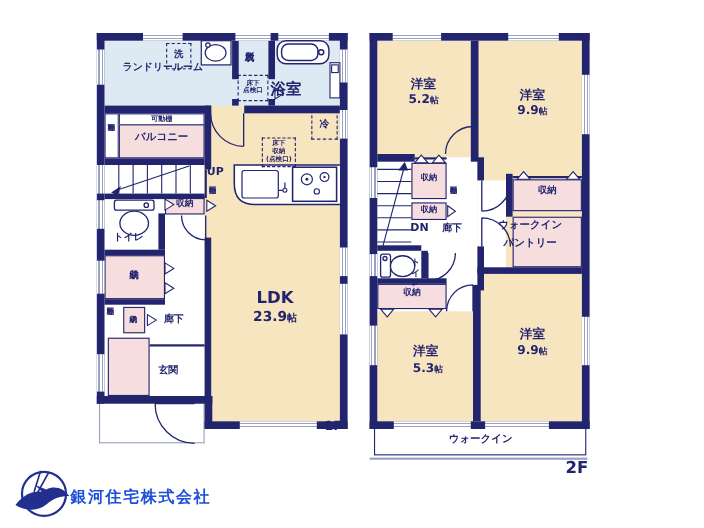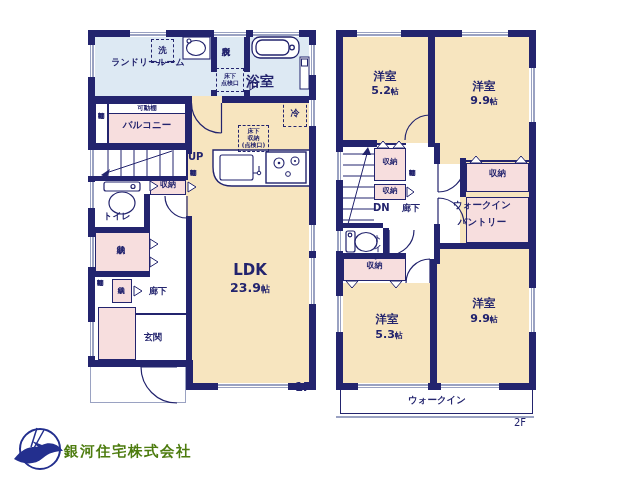--- a/index.html
+++ b/index.html
@@ -271,15 +271,15 @@
 <div class="abs lbl ctr" style="left:432px;top:217px;width:100px;font-size:9.5px">パントリー</div>
 <div class="abs lbl ctr" style="left:356px;top:313px;width:62px;font-size:11.5px">洋室</div>
 <div class="abs lbl ctr" style="left:358px;top:329px;width:62px;font-size:11px">
   <span>5.3</span><span class="u">帖</span>
 </div>
 <div class="abs lbl ctr" style="left:453px;top:297px;width:62px;font-size:11.5px">洋室</div>
 <div class="abs lbl ctr" style="left:453px;top:313px;width:62px;font-size:11px">
   <span>9.9</span><span class="u">帖</span>
 </div>
 <div class="abs lbl ctr" style="left:390px;top:395px;width:94px;font-size:9.5px">ウォークイン</div>
-<div class="abs lbl" style="left:514px;top:417px;font-size:10px;font-weight:400">2F</div>
-
-<div class="abs" style="left:64px;top:442px;font-size:14.5px;letter-spacing:1.5px;color:#4d7c0f;font-weight:600">銀河住宅株式会社</div>
+<div class="abs lbl" style="left:514px;top:417px;font-size:15px;font-weight:700">2F</div>
+
+<div class="abs" style="left:64px;top:442px;font-size:14.5px;letter-spacing:1.5px;color:#1d4ed8;font-weight:600">銀河住宅株式会社</div>
 
 </body></html>

